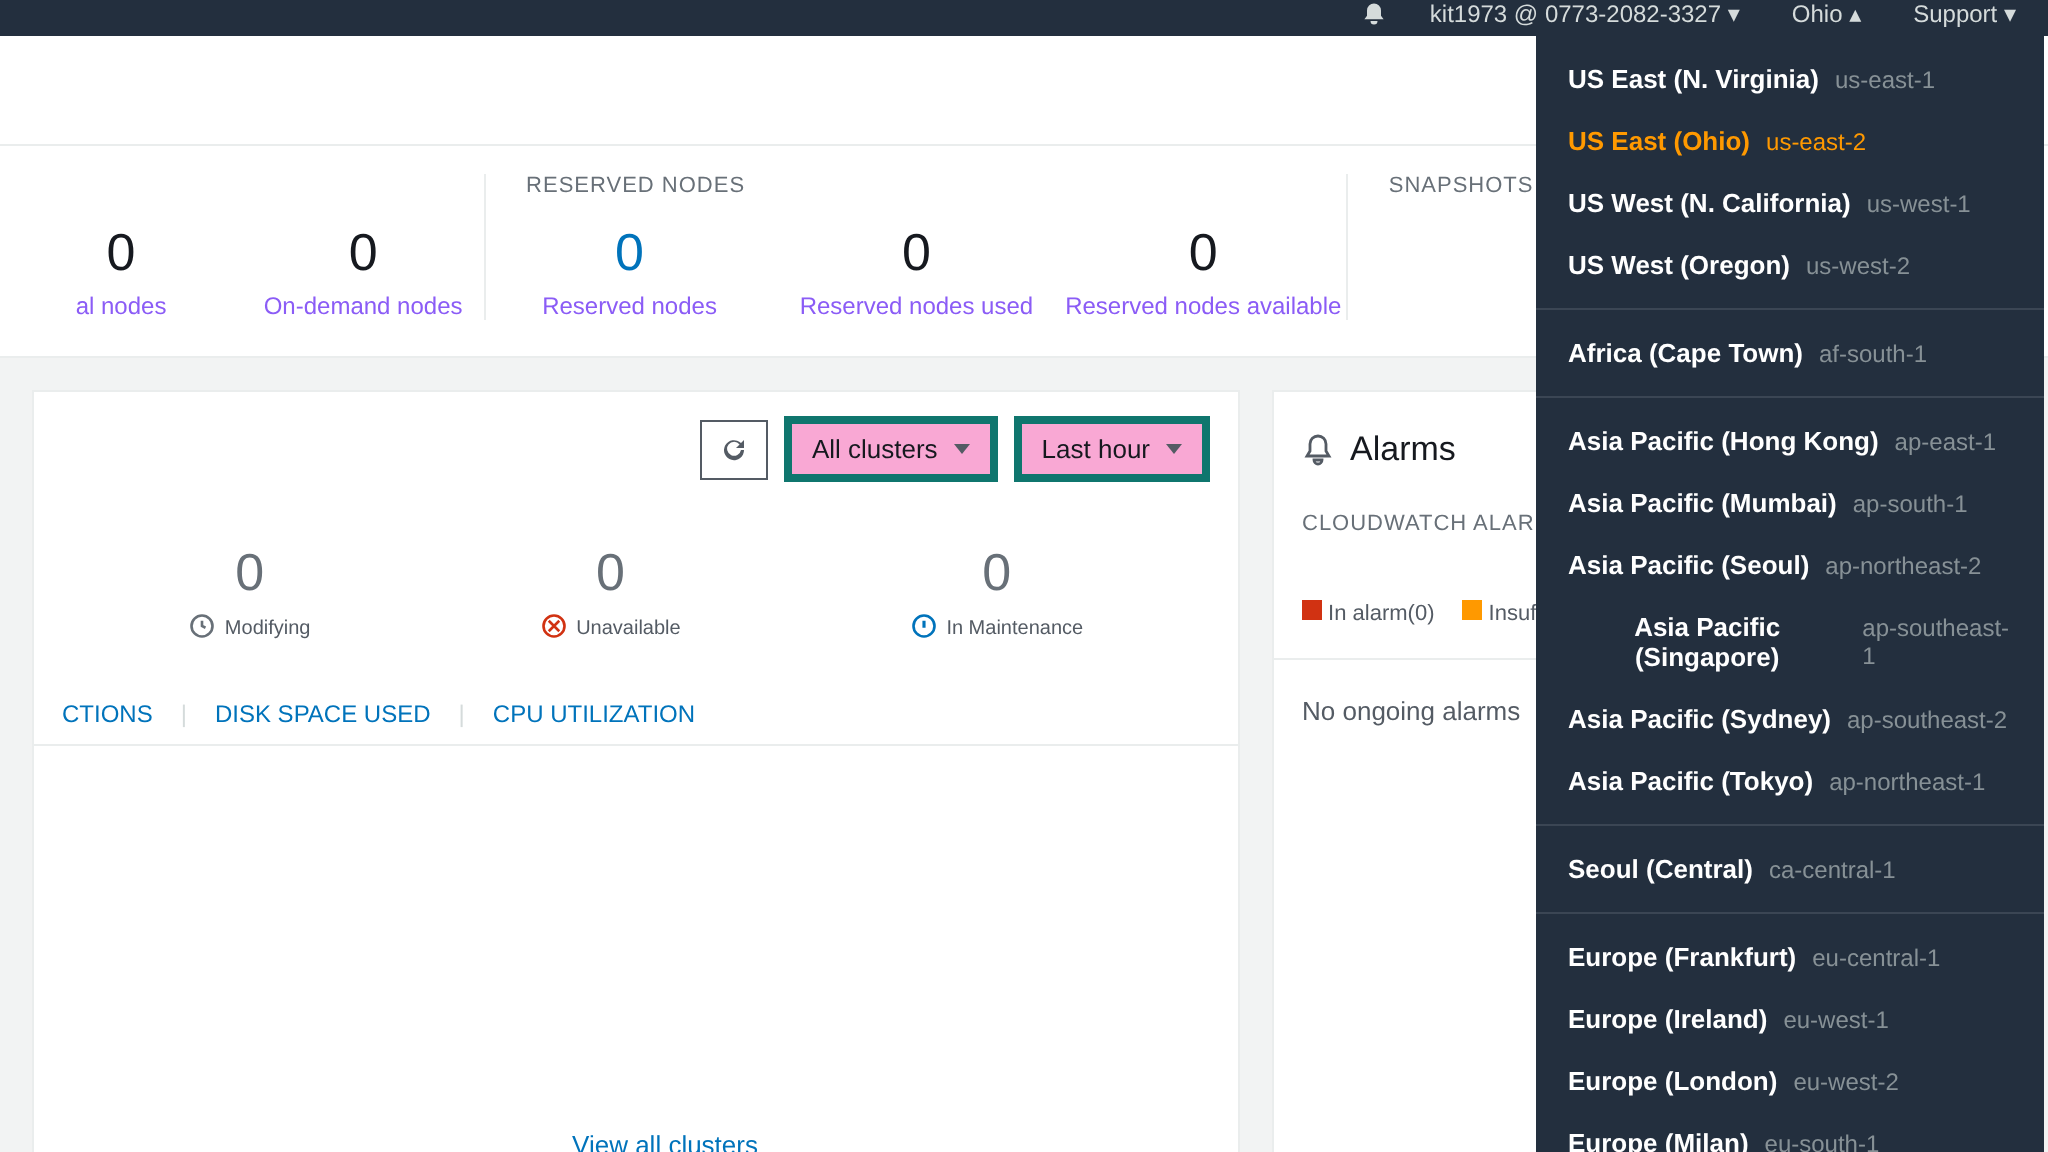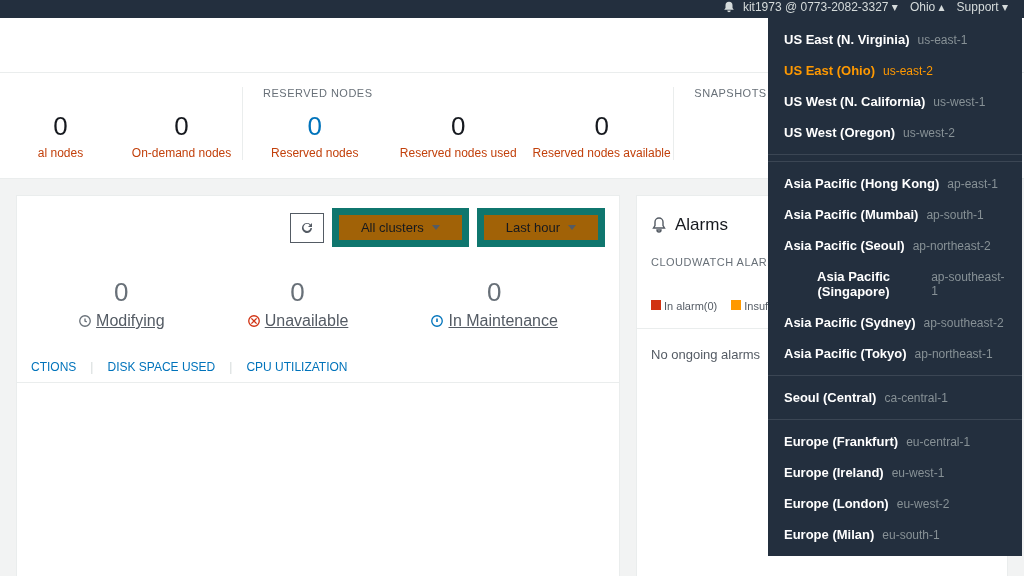--- a/index.html
+++ b/index.html
@@ -1,52 +1,52 @@
 <!DOCTYPE html>
 <html><head>
 <meta charset="utf-8">
 <style>
   * { box-sizing: border-box; margin: 0; padding: 0; font-family: "Amazon Ember", "Helvetica Neue", Arial, sans-serif; }
   body { background: #f2f3f3; width: 1024px; height: 576px; overflow: hidden; position: relative; font-size: 13px; color: #16191f; }
 
   
-  .topnav { background: #232f3e; height: 18px; color: #d5dbdb; display: flex; align-items: flex-start; justify-content: flex-end; padding-right: 16px; gap: 12px; font-size: 12px; position: relative; }
+  .topnav { background: #232f3e; height: 18px; color: #d5dbdb; display: flex; align-items: flex-start; justify-content: flex-end; padding-right: 16px; gap: 26px; font-size: 12px; position: relative; }
   .topnav .bell { width: 16px; margin-right: -6px; }
   .topnav span { cursor: pointer; }
 
   
   .headerbar { display: flex; justify-content: flex-end; padding: 14px 16px 10px; gap: 8px; background: #fff; border-bottom: 1px solid #eaeded; }
   .btn { border: 1px solid #545b64; background: #fff; padding: 6px 14px; font-size: 13px; cursor: pointer; }
   .btn-primary { background: #ff9900; border-color: #ff9900; color: #fff; font-weight: 600; }
   .emptybtn { width: 94px; height: 30px; border: 1px solid #545b64; background: #fff; }
 
   
   .kpirow { background: #fff; display: flex; padding: 14px 0 18px; border-bottom: 1px solid #eaeded; }
   .kpigroup { flex: 1; }
   .kpigroup .ghead { font-size: 11px; color: #687078; text-transform: uppercase; letter-spacing: .5px; padding: 0 0 12px 20px; }
   .kpicells { display: flex; }
   .kpicell { flex: 1; text-align: center; }
   .kpicell .val { font-size: 26px; font-weight: 300; color: #16191f; }
   .kpicell .val.link { color: #0073bb; cursor: pointer; }
-  .kpicell .lbl { font-size: 12px; color: #c2410c; margin-top: 4px; }
+  .kpicell .lbl { font-size: 12px; color: #8b5cf6; margin-top: 4px; }
 
   
   .panelsrow { display: flex; gap: 16px; padding: 16px; }
   .panel-left { flex: 1; background: #fff; border: 1px solid #eaeded; }
   .panel-right { width: 372px; background: #fff; border: 1px solid #eaeded; }
 
   .panel-controls { display: flex; justify-content: flex-end; gap: 8px; padding: 12px 14px; align-items: center; }
   .iconbtn { width: 34px; height: 30px; border: 1px solid #545b64; background: #fff; display: flex; align-items: center; justify-content: center; cursor: pointer; }
-  .dropdownbtn { border: 7px solid #0f766e; background: #a16207; padding: 5px 22px; font-size: 13px; cursor: pointer; display: flex; align-items: center; gap: 8px; }
+  .dropdownbtn { border: 4px solid #0f766e; background: #f9a8d4; padding: 5px 10px; font-size: 13px; cursor: pointer; display: flex; align-items: center; gap: 8px; }
   .caret { width: 0; height: 0; border-left: 4px solid transparent; border-right: 4px solid transparent; border-top: 5px solid #545b64; }
 
   .statusrow { display: flex; justify-content: space-around; padding: 18px 20px 24px; }
   .statusitem { text-align: center; }
   .statusitem .sval { font-size: 26px; font-weight: 300; color: #687078; }
-  .statusitem .slbl { font-size: 16px; color: #545b64; margin-top: 4px; display: flex; align-items: center; justify-content: center; gap: 4px; text-decoration: underline; }
+  .statusitem .slbl { font-size: 10px; color: #545b64; margin-top: 4px; display: flex; align-items: flex-end; justify-content: center; gap: 4px; }
   .sicon { width: 14px; height: 14px; display: inline-flex; align-items: center; justify-content: center; }
 
   .tabs { display: flex; gap: 14px; padding: 6px 14px 8px; border-bottom: 1px solid #eaeded; font-size: 12px; }
   .tabs span { color: #0073bb; cursor: pointer; }
   .tabs .sep { color: #d5dbdb; }
 
   .panel-head { display: flex; align-items: center; padding: 14px 14px 10px; gap: 8px; }
   .panel-head .title { font-size: 17px; font-weight: 400; }
   .panel-head .spacer { flex: 1; }
 
@@ -236,20 +236,24 @@
     </div>
     <div class="region-item">
       <span class="rname">US West (N. California)</span>
       <span class="rcode">us-west-1</span>
     </div>
     <div class="region-item">
       <span class="rname">US West (Oregon)</span>
       <span class="rcode">us-west-2</span>
     </div>
     <div class="region-sep"></div>
+    <div class="region-item">
+      <span class="rname">Africa (Cape Town)</span>
+      <span class="rcode">af-south-1</span>
+    </div>
     <div class="region-sep"></div>
     <div class="region-item">
       <span class="rname">Asia Pacific (Hong Kong)</span>
       <span class="rcode">ap-east-1</span>
     </div>
     <div class="region-item">
       <span class="rname">Asia Pacific (Mumbai)</span>
       <span class="rcode">ap-south-1</span>
     </div>
     <div class="region-item">

